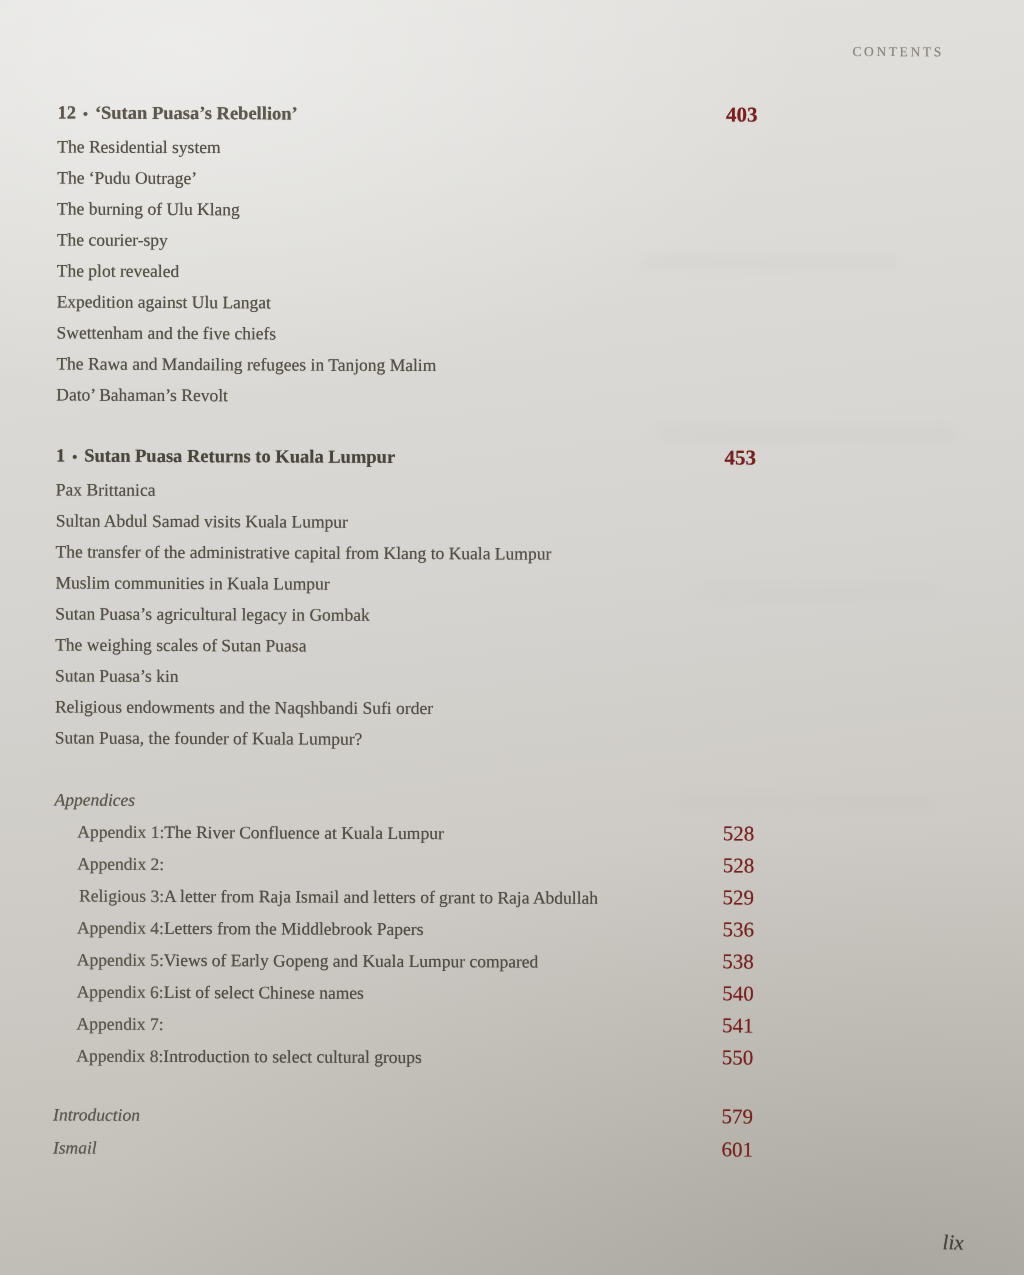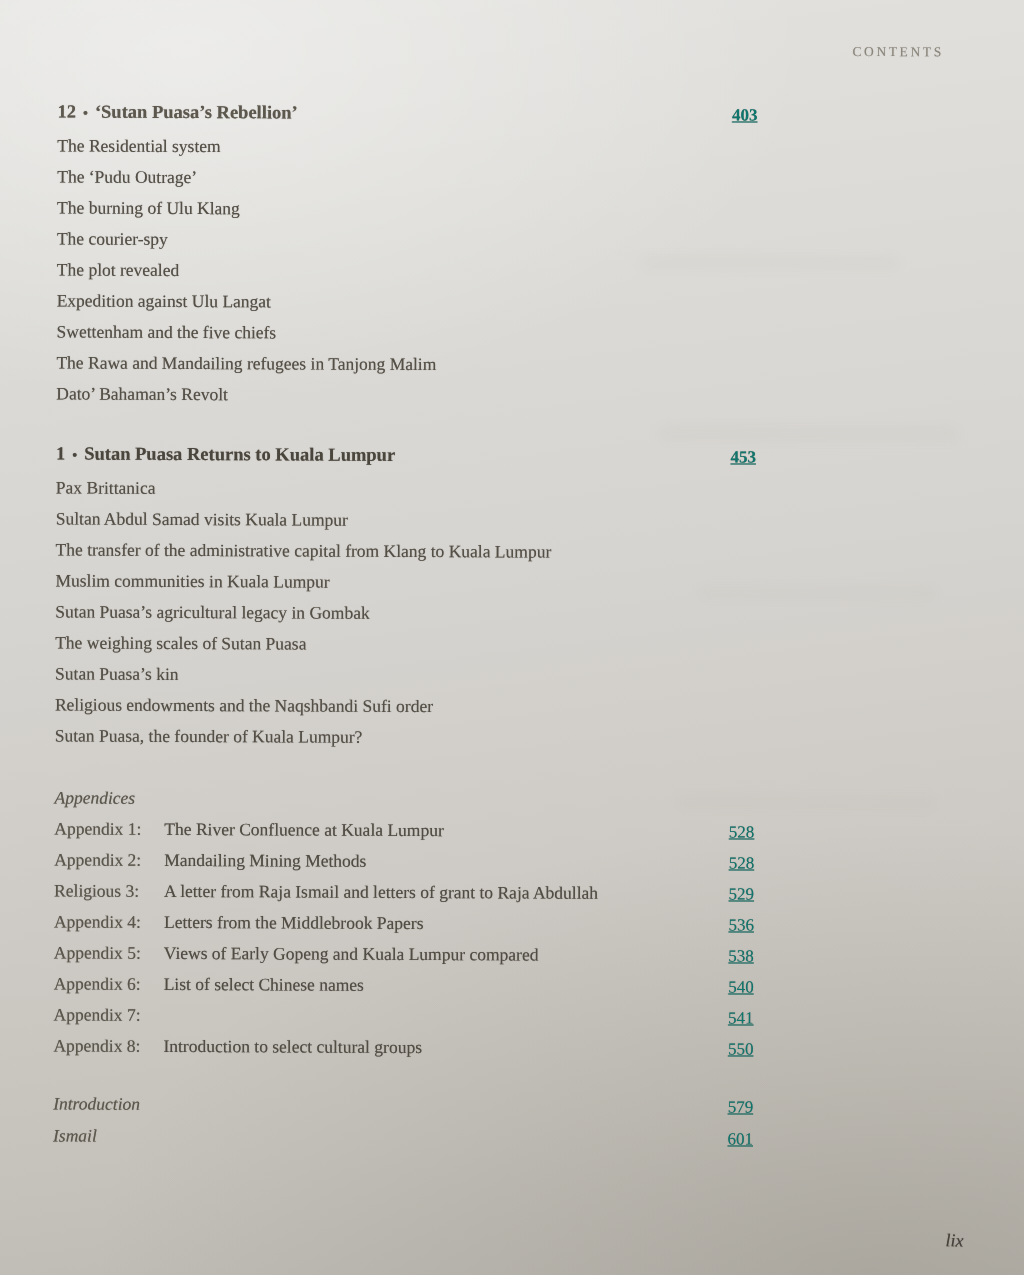--- a/index.html
+++ b/index.html
@@ -64,42 +64,42 @@
   }
   .chapter-heading {
     font-weight: bold;
     font-size: 18.5px;
     line-height: 34px;
     color: #4a463d;
   }
   .faded { color: #5d584e; }
   .bullet { padding: 0 7px; font-size: 14px; }
   .pagenum {
-    font-size: 17px;
-    color: #0f766e;
+    font-size: 21px;
+    color: #7f1d1d;
     white-space: nowrap;
-    text-decoration: underline;
   }
   .subtopics .row { color: #555047; }
   .section-gap-sm { margin-top: 27px; }
   .section-gap { margin-top: 31px; }
   .italic { font-style: italic; }
   .appendix-label {
     display: inline-block;
     width: 110px;
     color: #5b564c;
+    text-align: right;
   }
   .appendix-row-left { display: flex; align-items: baseline; }
   .backmatter .row { line-height: 31.5px; }
 
   .folio {
     position: absolute;
     right: 55px;
     top: 1228px;
-    font-size: 18px;
+    font-size: 21px;
     font-style: italic;
     color: #45423b;
     text-shadow: 0 0 1px rgba(70,66,58,0.6);
   }
 </style>
 </head>
 <body>
 
 <div class="photo-tilt">
 
@@ -187,21 +187,20 @@
       <div class="row">
         <span class="appendix-row-left">
             <span class="appendix-label">Appendix 1:</span>
             <span>The River Confluence at Kuala Lumpur</span>
           </span>
         <span class="pagenum">528</span>
       </div>
       <div class="row">
         <span class="appendix-row-left">
             <span class="appendix-label">Appendix 2:</span>
-            <span>Mandailing Mining Methods</span>
           </span>
         <span class="pagenum">528</span>
       </div>
       <div class="row">
         <span class="appendix-row-left">
             <span class="appendix-label">Religious 3:</span>
             <span>A letter from Raja Ismail and letters of grant to Raja Abdullah</span>
           </span>
         <span class="pagenum">529</span>
       </div>

